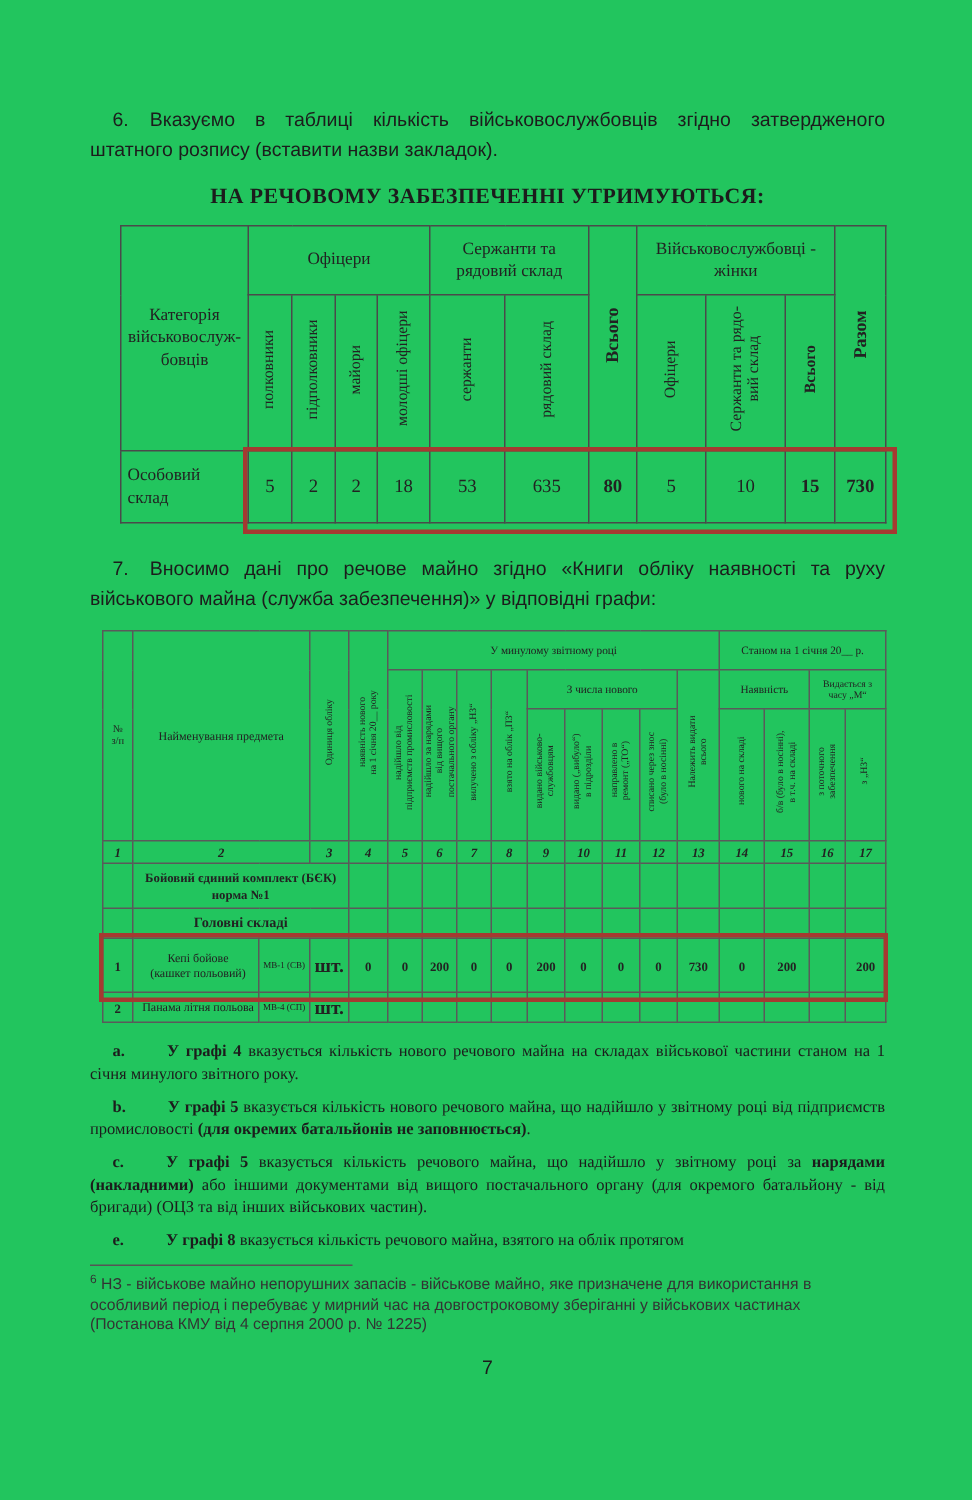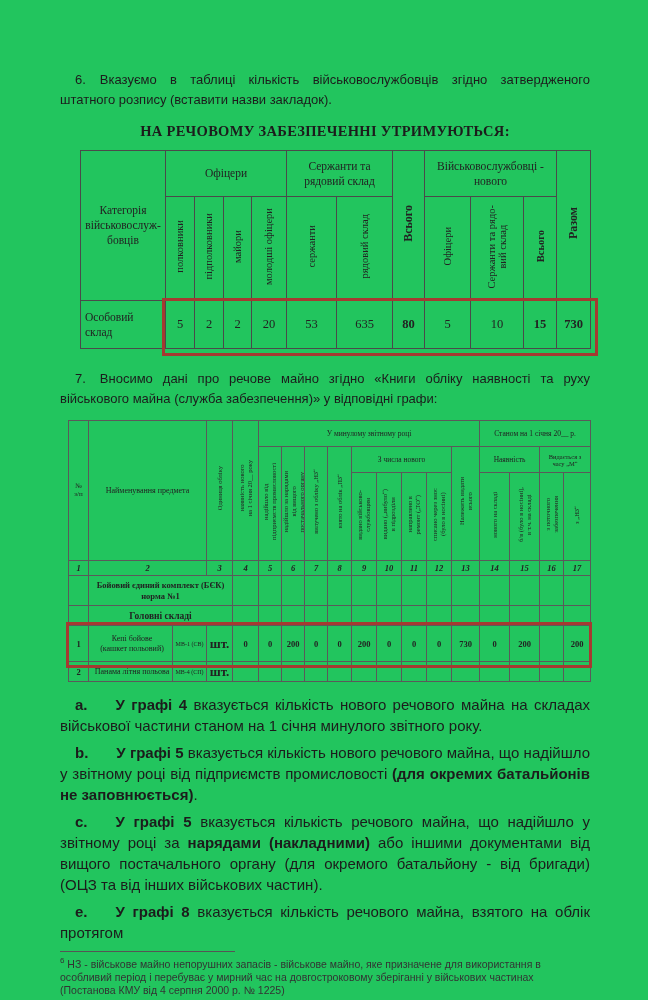--- a/index.html
+++ b/index.html
@@ -41,21 +41,21 @@
   .t2 .vt{writing-mode:vertical-rl;transform:rotate(180deg);display:inline-block;
       font-size:6.5px;line-height:1.2;white-space:pre-line;max-height:136px;}
   .t2 .numrow td{font-style:italic;font-weight:700;font-size:8.5px;height:14px;}
   .t2 .sec{font-weight:700;font-size:8.5px;line-height:1.25;}
   .t2 .sec2{font-weight:700;font-size:9.5px;}
   .t2 .iname{font-size:8px;text-align:center;padding-left:3px;line-height:1.25;}
   .t2 .icode{font-size:6px;}
   .t2 .iunit{font-size:13px;font-weight:700;}
   .t2 .ival{font-size:8.5px;font-weight:700;}
   
-  .note{font-size:15px;line-height:1.4;text-align:justify;margin:0 0 6px 0;}
+  .note{font-size:11px;line-height:1.4;text-align:justify;margin:0 0 6px 0;font-family:Liberation Serif, serif;}
   .note .nl{font-weight:700;margin-left:15px;margin-right:28px;}
   
   .footnote{margin-top:8px;font-size:10.5px;line-height:1.25;color:#333;}
   .fnrule{width:175px;border-top:1px solid #555;margin-bottom:4px;}
   .pageno{text-align:center;font-size:13px;margin-top:14px;}
 </style>
 </head>
 <body>
 
 <div class="page">
@@ -83,42 +83,42 @@
       <tbody>
           <tr style="height:46px">
         <th rowspan="2" class="cat">Категорія
 військовослуж-
 бовців</th>
         <th colspan="4" class="grp">Офіцери</th>
         <th colspan="2" class="grp">Сержанти та
 рядовий склад</th>
         <th rowspan="2"><span class="vt b" style="font-size:12px">Всього</span></th>
         <th colspan="3" class="grp">Військовослужбовці -
-нового</th>
+жінки</th>
         <th rowspan="2"><span class="vt b" style="font-size:12px">Разом</span></th>
       </tr>
       <tr style="height:104px">
         <th><span class="vt">полковники</span></th>
         <th><span class="vt">підполковники</span></th>
         <th><span class="vt">майори</span></th>
         <th><span class="vt">молодші офіцери</span></th>
         <th><span class="vt">сержанти</span></th>
         <th><span class="vt">рядовий склад</span></th>
         <th><span class="vt">Офіцери</span></th>
         <th><span class="vt">Сержанти та рядо-
 вий склад</span></th>
         <th><span class="vt b">Всього</span></th>
       </tr>
       <tr style="height:48px">
         <td class="rowlab">Особовий
 склад</td>
         <td class="val">5</td>
         <td class="val">2</td>
         <td class="val">2</td>
-        <td class="val">20</td>
+        <td class="val">18</td>
         <td class="val">53</td>
         <td class="val">635</td>
         <td class="val b">80</td>
         <td class="val">5</td>
         <td class="val">10</td>
         <td class="val b">15</td>
         <td class="val b">730</td>
       </tr>
     </tbody>
       </table>

